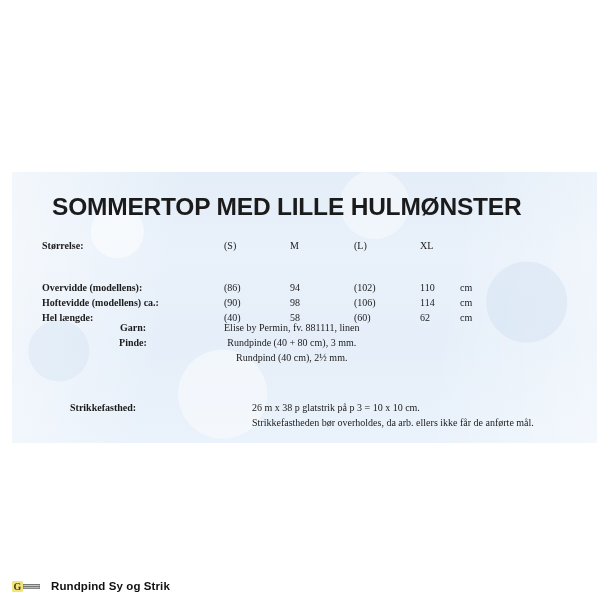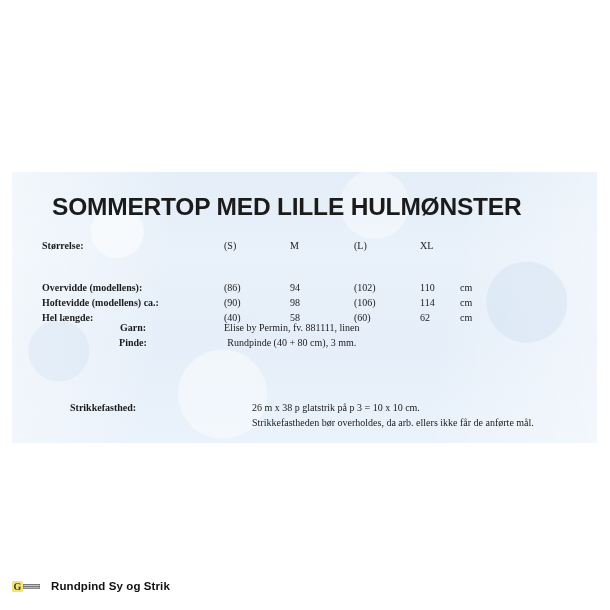--- a/index.html
+++ b/index.html
@@ -159,20 +159,24 @@
 
   <table class="spec-table" id="materials-table">
     <tbody>
       <tr>
         <td class="col-label">Garn:</td>
         <td class="wide-value" colspan="5">Elise by Permin, fv. 881111, linen</td>
       </tr>
       <tr>
         <td class="col-label">Pinde:</td>
         <td class="wide-value" colspan="5">Rundpinde (40 + 80 cm), 3 mm.</td>
+      </tr>
+      <tr>
+        <td class="col-label"></td>
+        <td class="wide-value" colspan="5">Rundpind (40 cm), 2½ mm.</td>
       </tr>
     </tbody>
   </table>
 
   <table class="spec-table" id="gauge-table">
     <tbody>
       <tr>
         <td class="col-label">Strikkefasthed:</td>
         <td class="wide-value" colspan="5">26 m x 38 p glatstrik på p 3 = 10 x 10 cm.</td>
       </tr>

